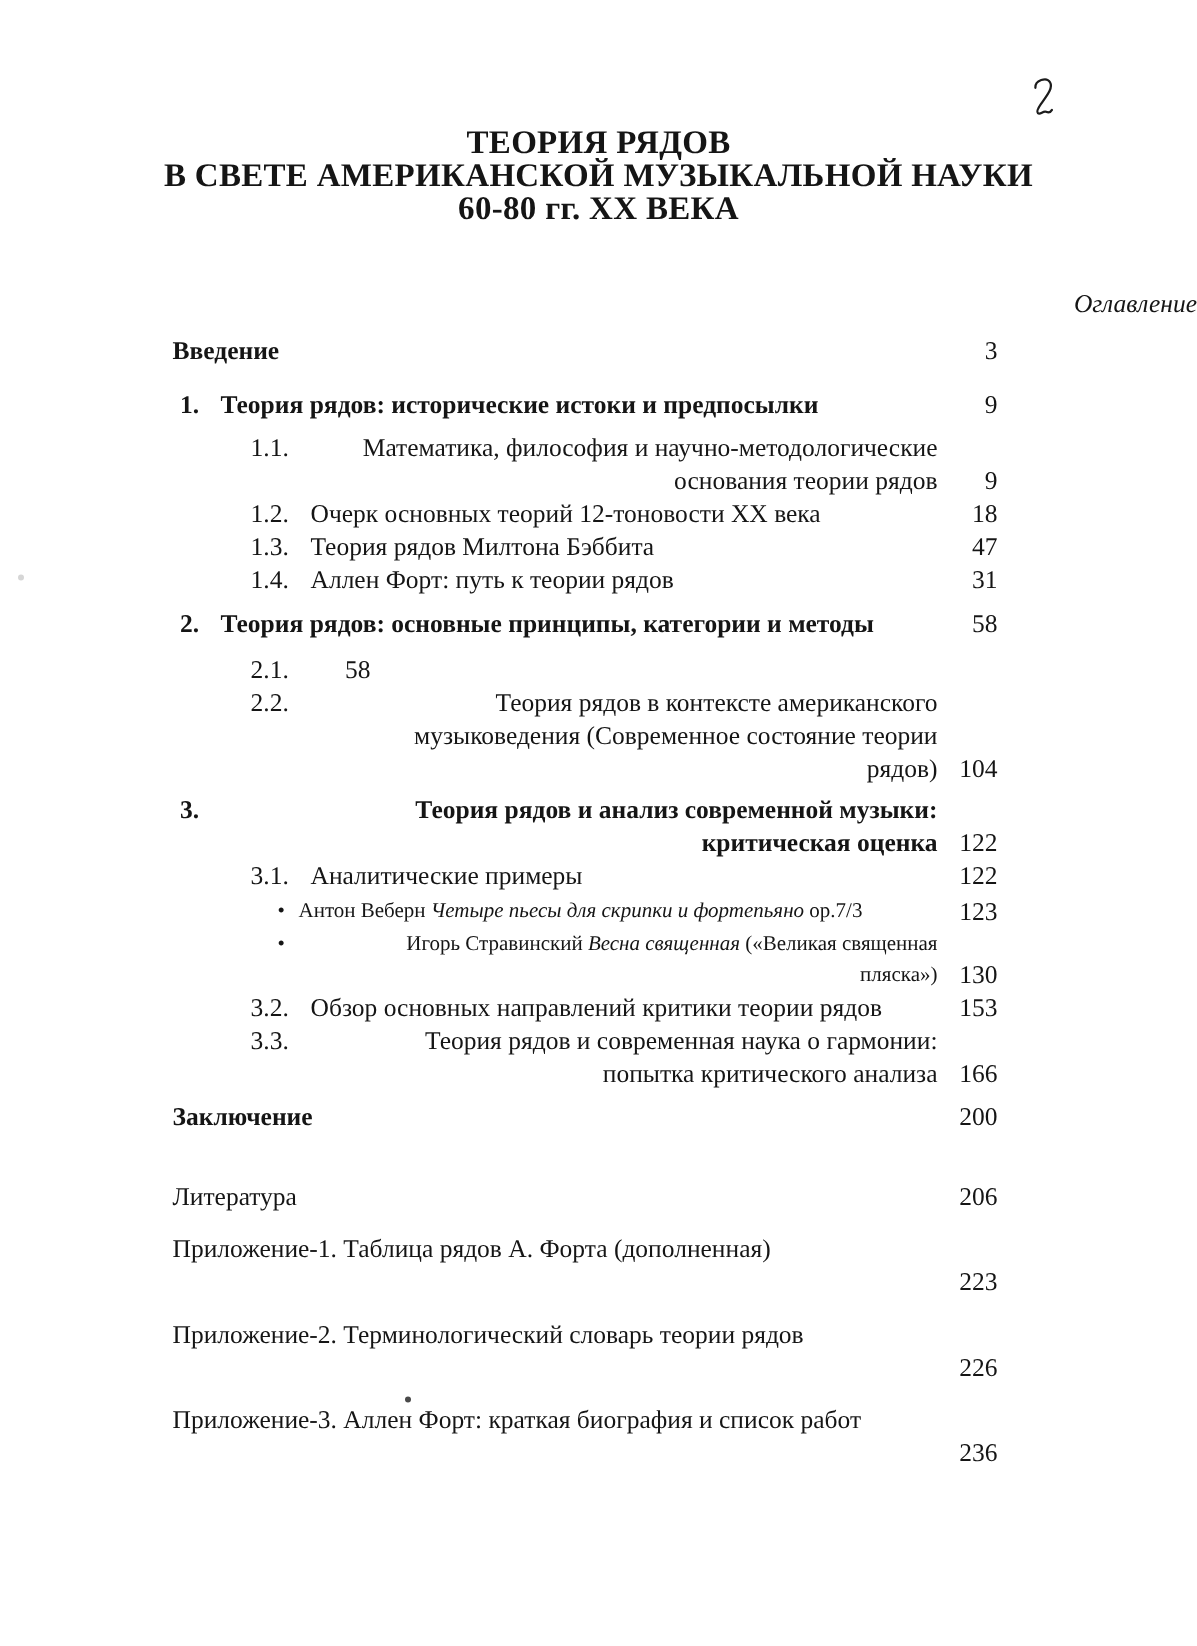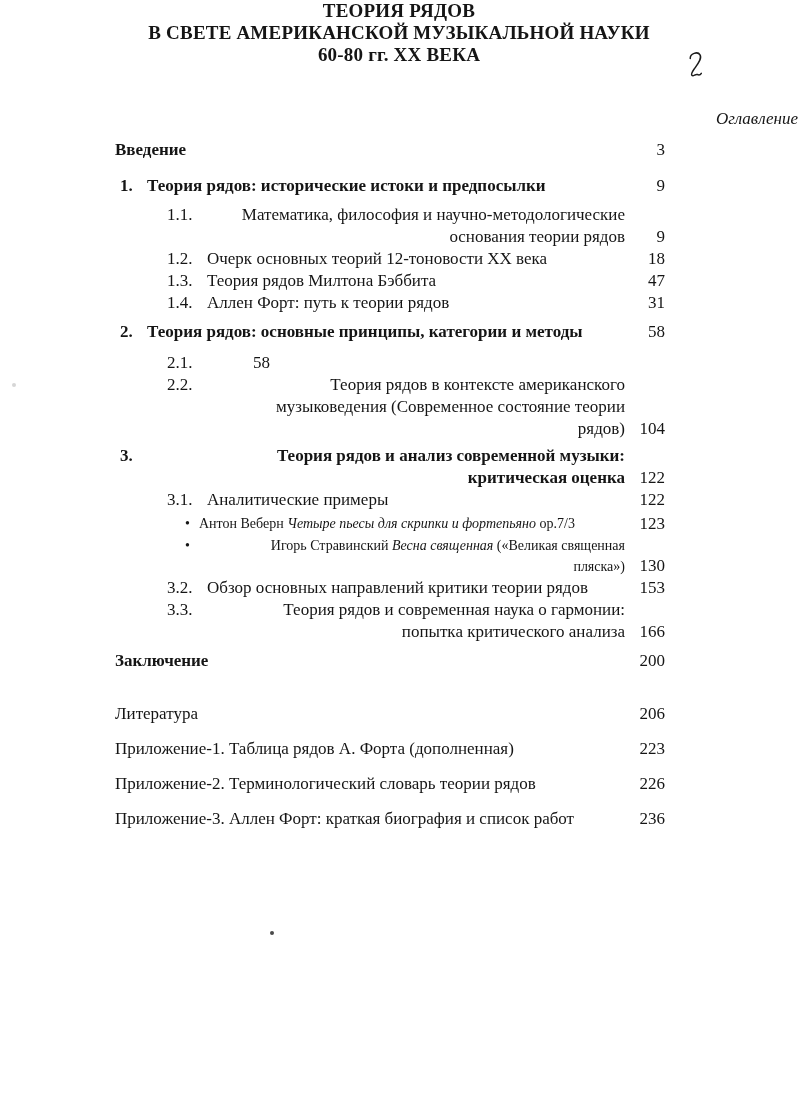--- a/index.html
+++ b/index.html
@@ -10,21 +10,21 @@
     margin: 0 auto;
     background: #ffffff;
     color: #151515;
     font-family: "Liberation Serif", "DejaVu Serif", serif;
     font-size: 17px;
     line-height: 22px;
     overflow: hidden;
   }
 
   
-  .title-block { text-align: center; font-weight: 700; font-size: 19px; line-height: 22px; letter-spacing: 0.2px; }
+  .title-block { padding-top: 84px; text-align: center; font-weight: 700; font-size: 22px; line-height: 22px; letter-spacing: 0.2px; }
   .toc-heading { margin-top: 42px; text-align: right; font-style: italic; font-size: 17px; }
 
   
   .toc { width: 550px; margin-left: 115px; margin-top: 9px; }
 
   .row { display: flex; align-items: flex-start; }
   .row .txt { flex: 1 1 auto; }
   .row .pg { min-width: 40px; text-align: right; align-self: flex-end; white-space: nowrap; font-size: 17px; line-height: 22px; }
 
   .mk  { flex: 0 0 32px; box-sizing: border-box; padding-left: 5px; }
@@ -34,22 +34,22 @@
   .bul { margin-left: 70px; font-size: 14px; line-height: 21px; }
   .bul .mkb { flex: 0 0 14px; }
 
   .b   { font-weight: 700; }
   .pre { white-space: pre-line; text-align: right; }
   .nw  { white-space: nowrap; }
 
   .mt2  { margin-top: 2px; }
   .mt5  { margin-top: 5px; }
   .mt7  { margin-top: 7px; }
-  .mt9  { margin-top: 9px; gap: 23px; }
-  .mt13 { margin-top: 13px; }
+  .mt9  { margin-top: 9px; }
+  .mt13 { margin-top: 13px; flex-direction: column; }
   .mt14 { margin-top: 14px; }
   .mt31 { margin-top: 31px; }
 
   
   .handwritten { position: absolute; top: 50px; left: 686px; transform: rotate(-4deg); }
 
   
   .speck-dark  { position: absolute; left: 270px; top: 931px; width: 4px; height: 4px; border-radius: 50%; background: #4a4a4a; }
   .speck-faint { position: absolute; left: 12px;  top: 383px; width: 4px; height: 4px; border-radius: 50%; background: #d6d6d6; }
 </style>

